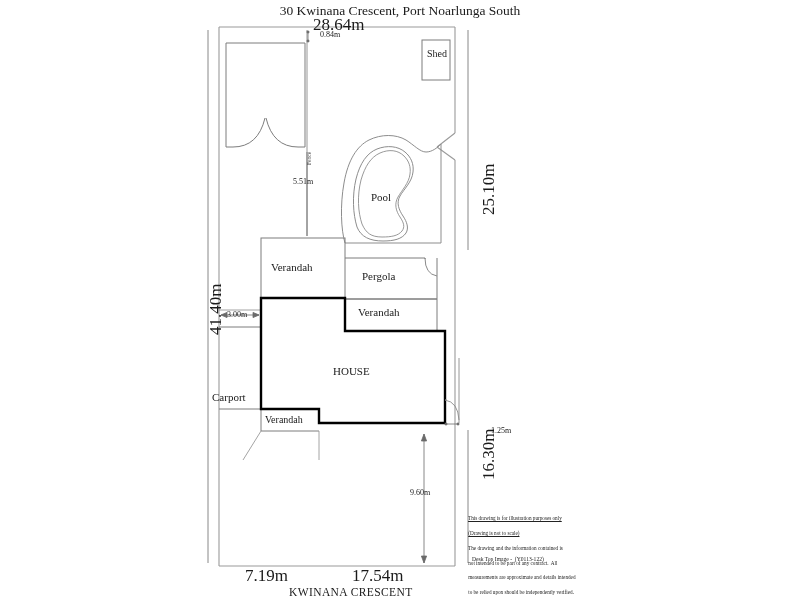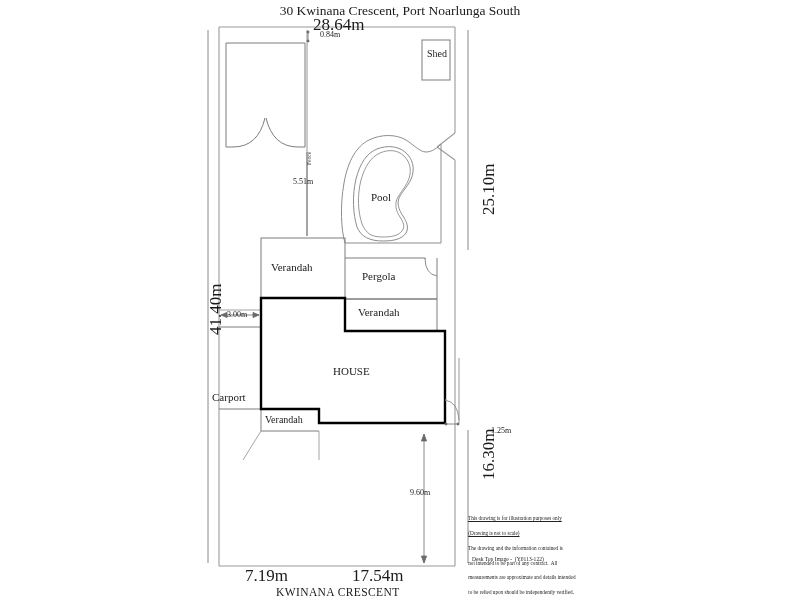--- a/index.html
+++ b/index.html
@@ -272,21 +272,21 @@
   <div class="txt dim-sm" style="left:443px; top:427px;margin-left:48px;">1.25m</div>
 
   <div class="txt dim-big vert" style="left:479px; top:480px;">16.30m</div>
 
   <div class="txt dim-sm" style="left:410px; top:489px;">9.60m</div>
 
   <div class="txt dim-big" style="left:245px; top:566px;">7.19m</div>
 
   <div class="txt dim-big" style="left:352px; top:566px;">17.54m</div>
 
-  <div class="txt street" style="left:276px; top:586px;">KWINANA CRESCENT</div>
+  <div class="txt street" style="left:289px; top:586px;">KWINANA CRESCENT</div>
 
   <div class="txt disc" style="left:463px; top:508px;">
     <u><span>This drawing is for illustration purposes only</span></u><br>
     <u><span>(Drawing is not to scale)</span></u><br>
     <span>The drawing and the information contained is</span><br>
     <span>not intended to be part of any contract.  All</span><br>
     <span>measurements are approximate and details intended</span><br>
     <span>to be relied upon should be independently verified.</span>
   </div>
 

